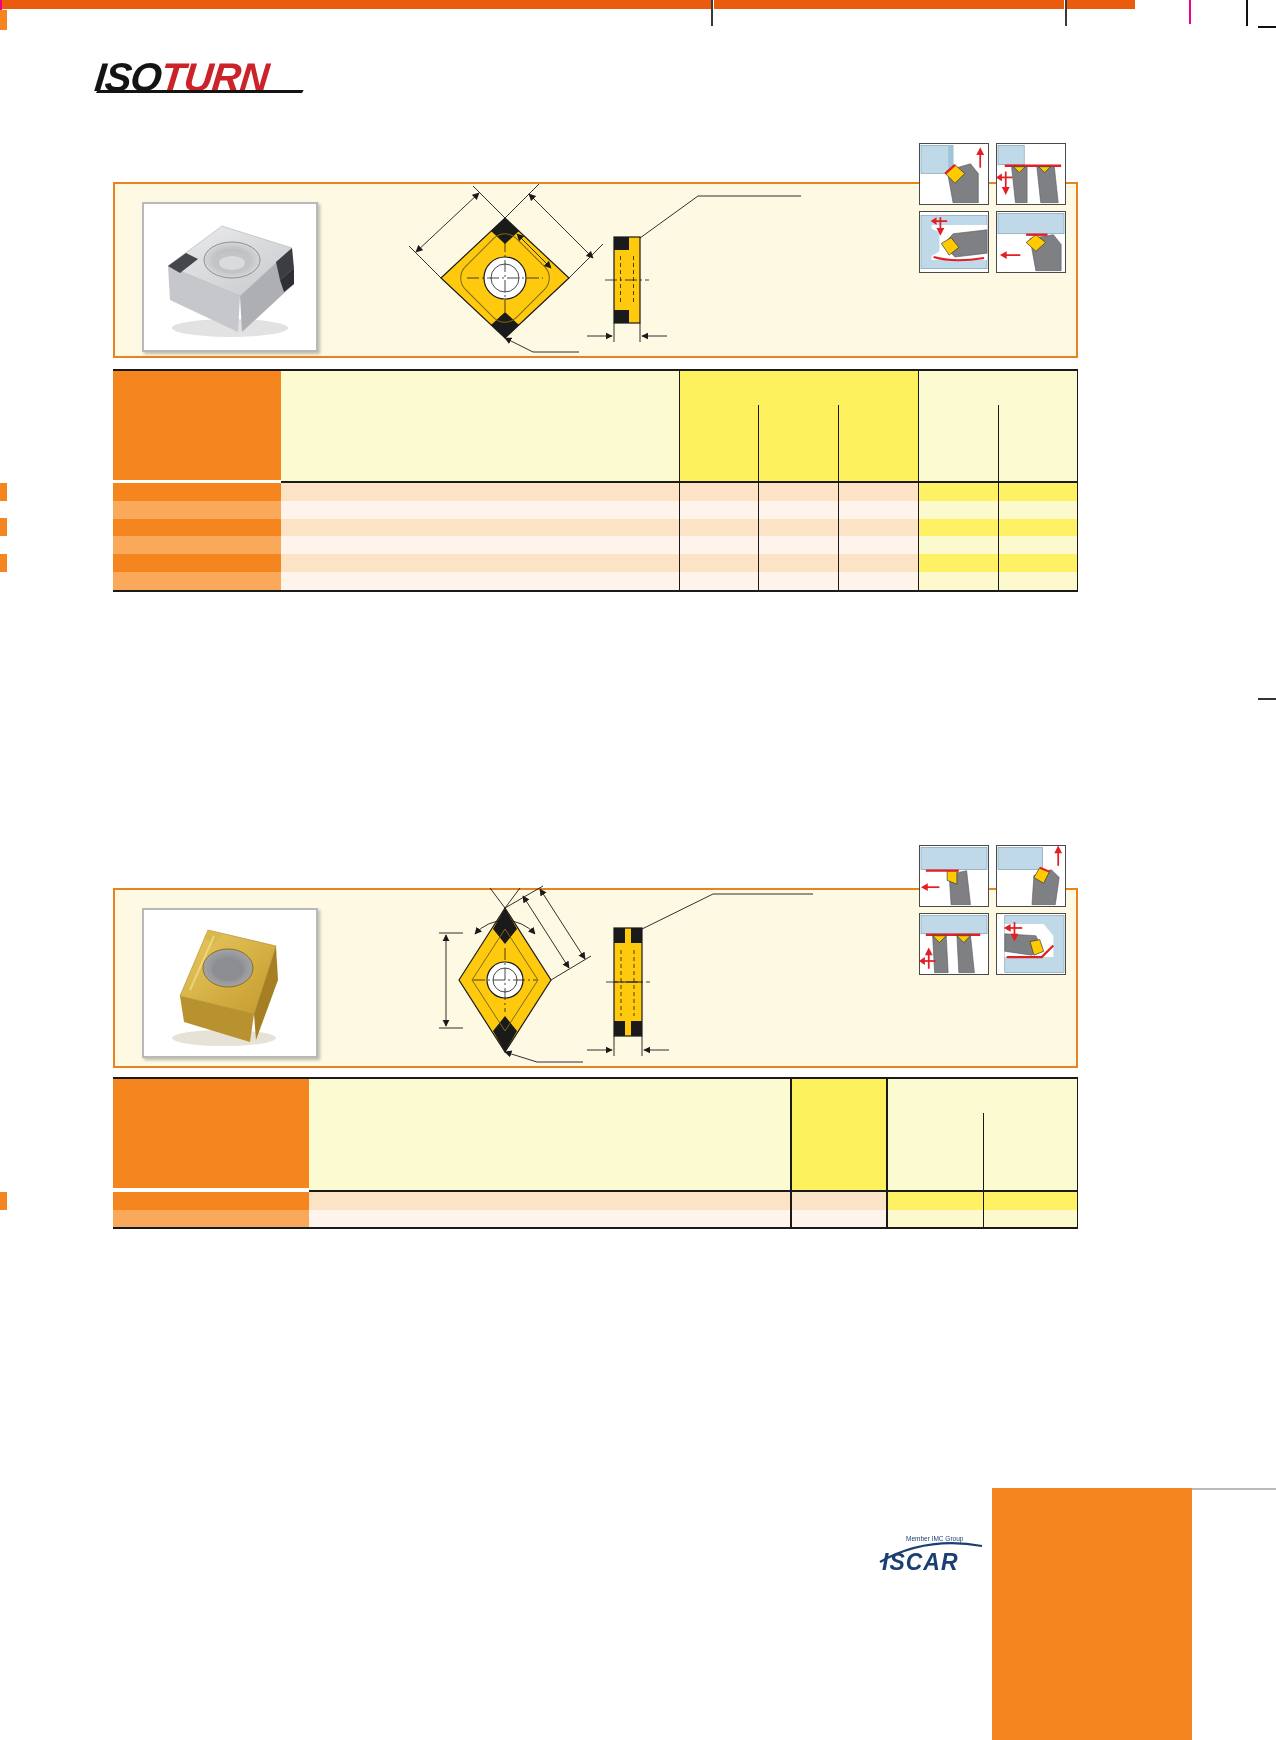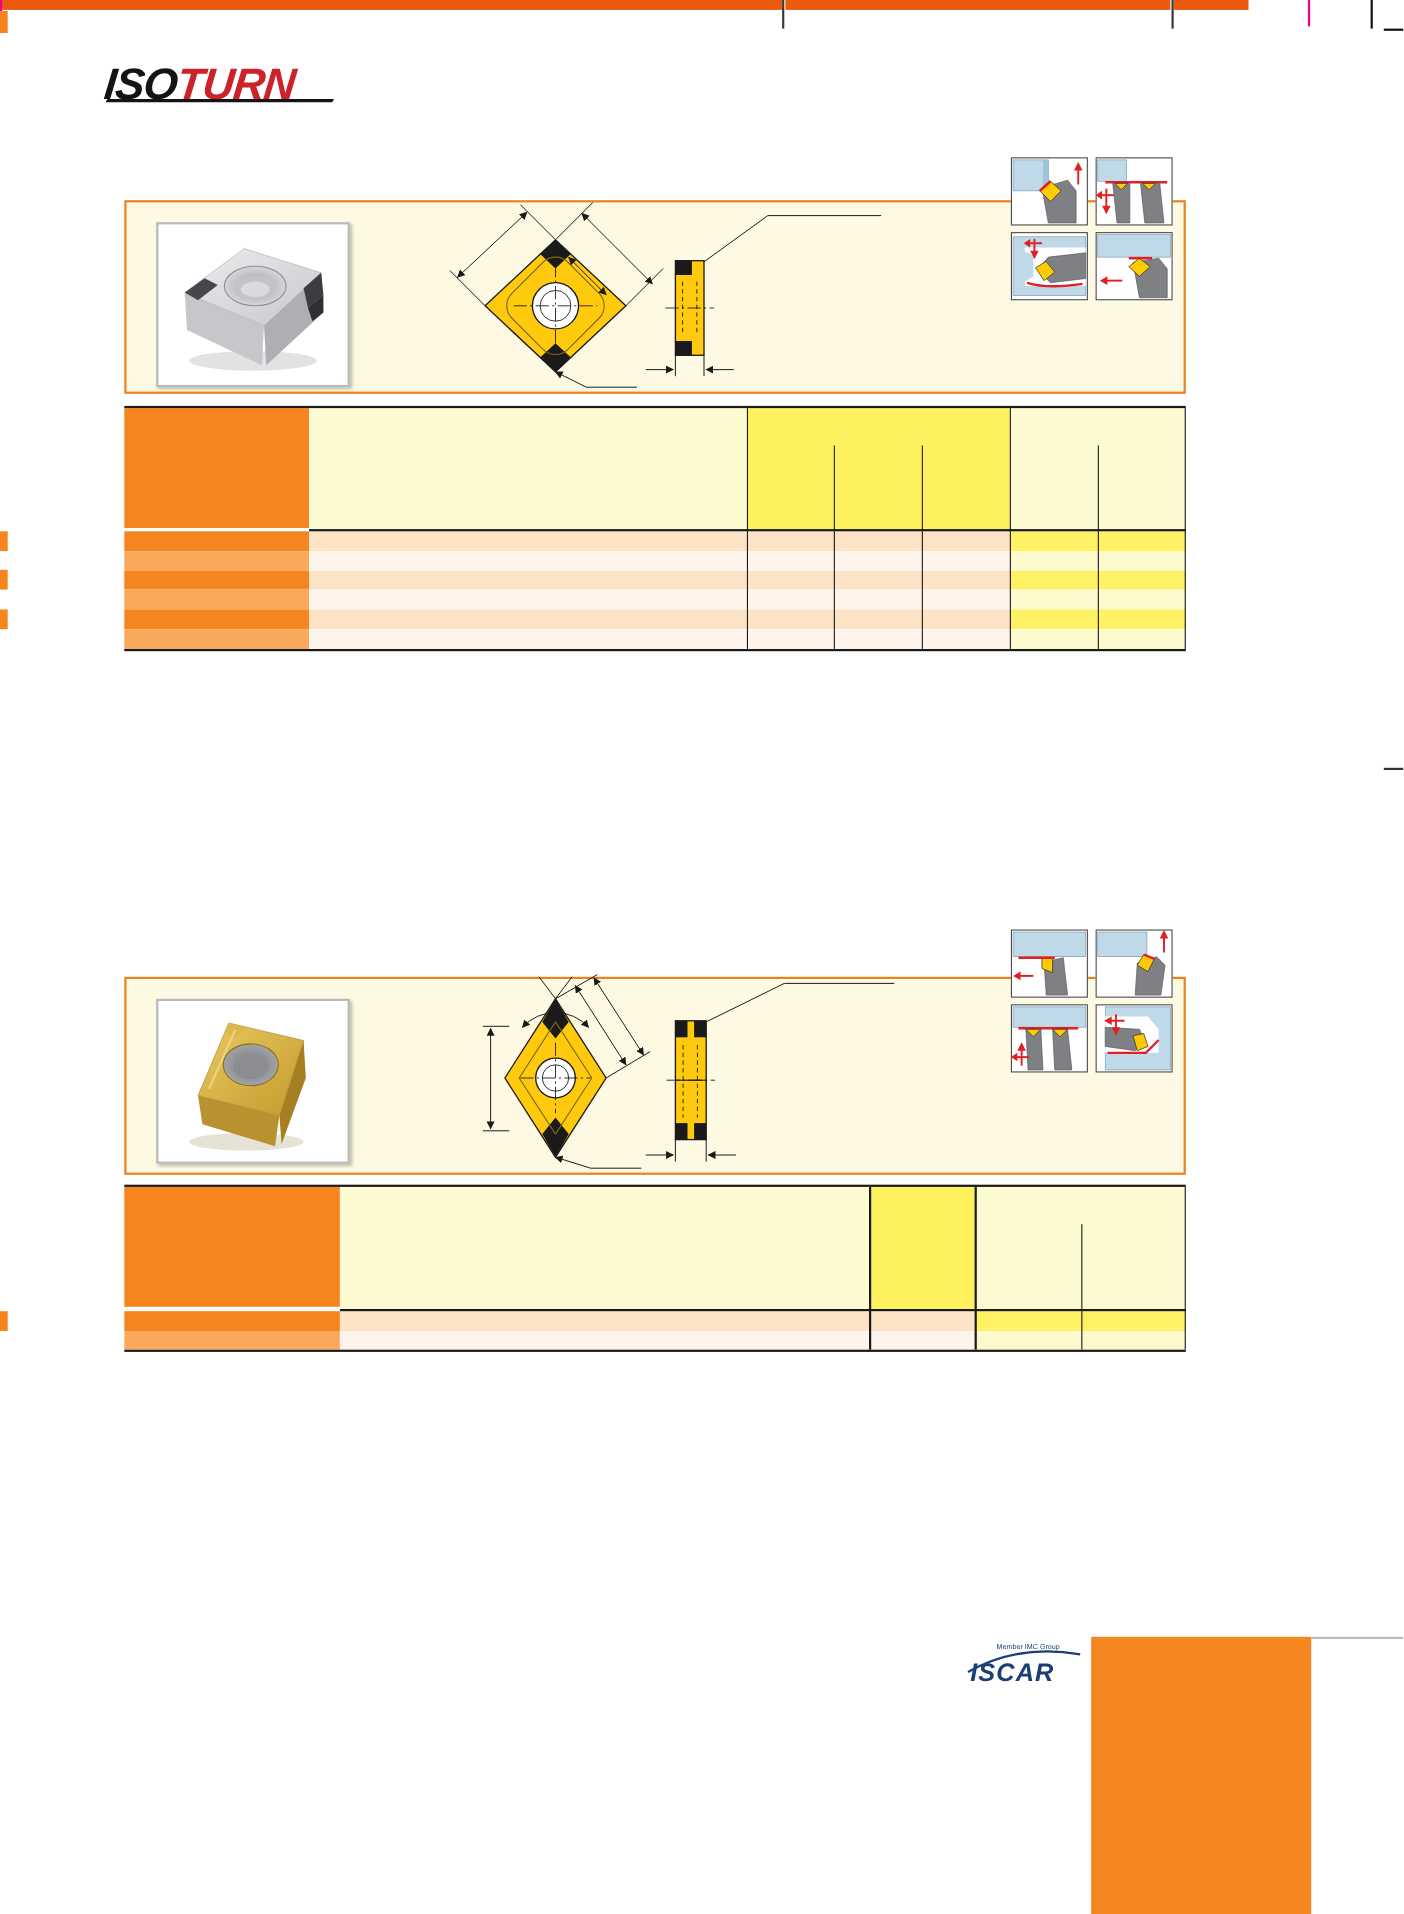--- a/index.html
+++ b/index.html
@@ -363,21 +363,21 @@
 
     <div class="abs hline" style="left:0;top:0;width:965px;"></div>
     <div class="abs hline" style="left:196px;top:113px;width:769px;"></div>
     <div class="abs hline" style="left:0;top:150px;width:965px;"></div>
     <div class="abs vline" style="left:677px;top:2px;height:148px;"></div>
     <div class="abs vline" style="left:773px;top:2px;height:148px;"></div>
     <div class="abs vline" style="left:869.5px;top:36px;height:114px;"></div>
     <div class="abs vline" style="left:963.5px;top:2px;height:148px;"></div>
   </div>
 
-  <div class="abs" style="left:876px;top:1490px;width:112px;height:44px;z-index:2;">
+  <div class="abs" style="left:876px;top:1532px;width:112px;height:44px;z-index:2;">
     <svg viewBox="0 0 112 44" style="width:112px;height:44px;">
       <text x="30" y="9" font-size="6.5" font-family="Liberation Sans, sans-serif" fill="#1B3F73">Member IMC Group</text>
       <path d="M4,30 Q50,4 106,14" fill="none" stroke="#1B3F73" stroke-width="2.2"></path>
       <text x="6" y="38" font-size="23" font-family="Liberation Sans, sans-serif" font-weight="bold" font-style="italic" fill="#1B3F73" letter-spacing="1">ISCAR</text>
     </svg>
   </div>
   <div class="abs" style="left:1192px;top:1488px;width:84px;height:1.5px;background:#bbb;"></div>
   <div id="iscar-block" class="abs" style="left:992px;top:1488px;width:200px;height:252px;"></div>
 
 </div>

